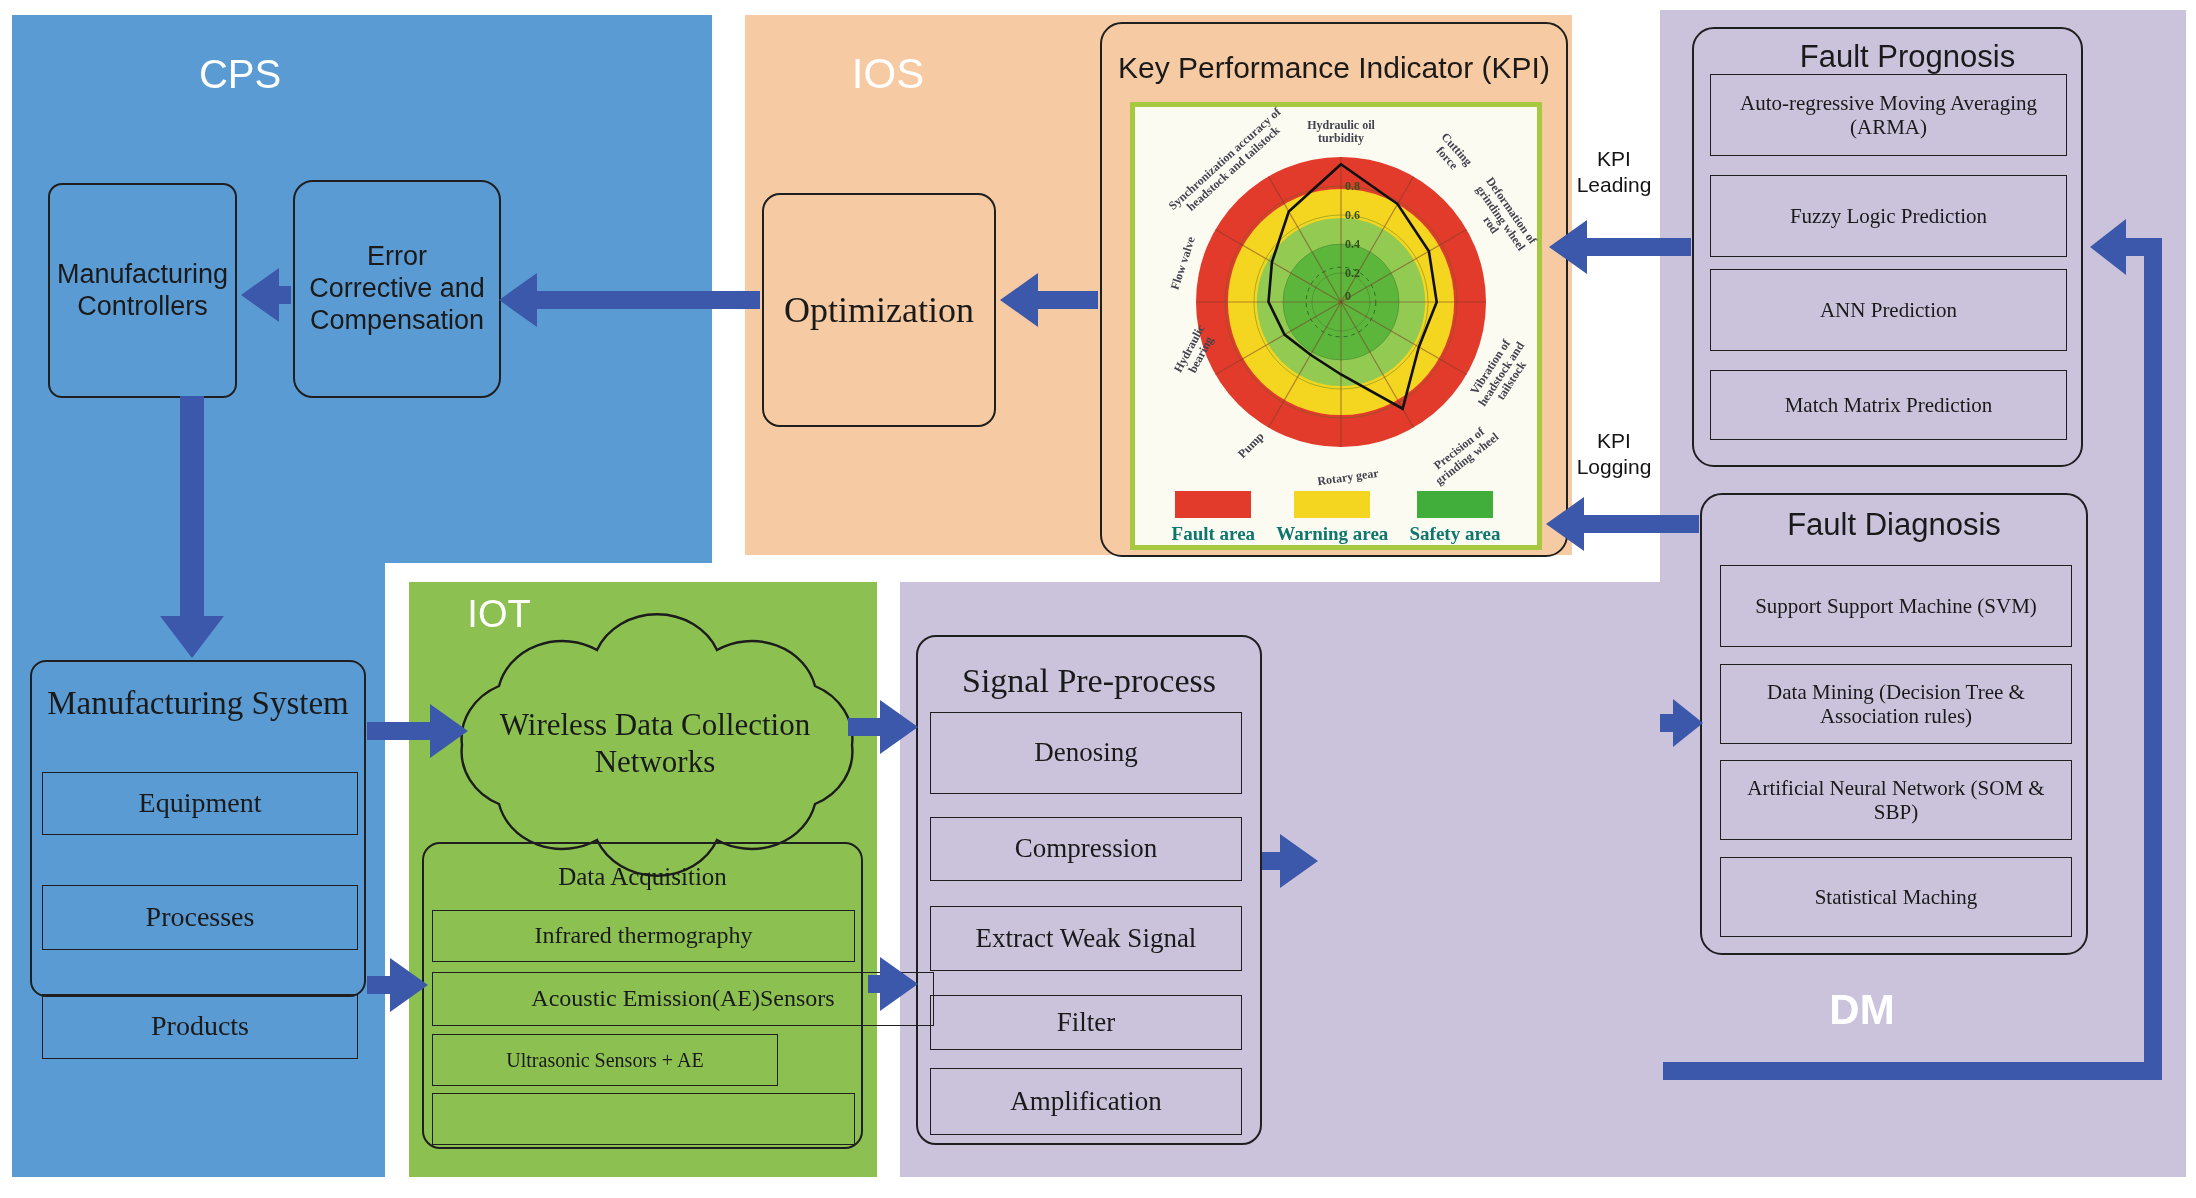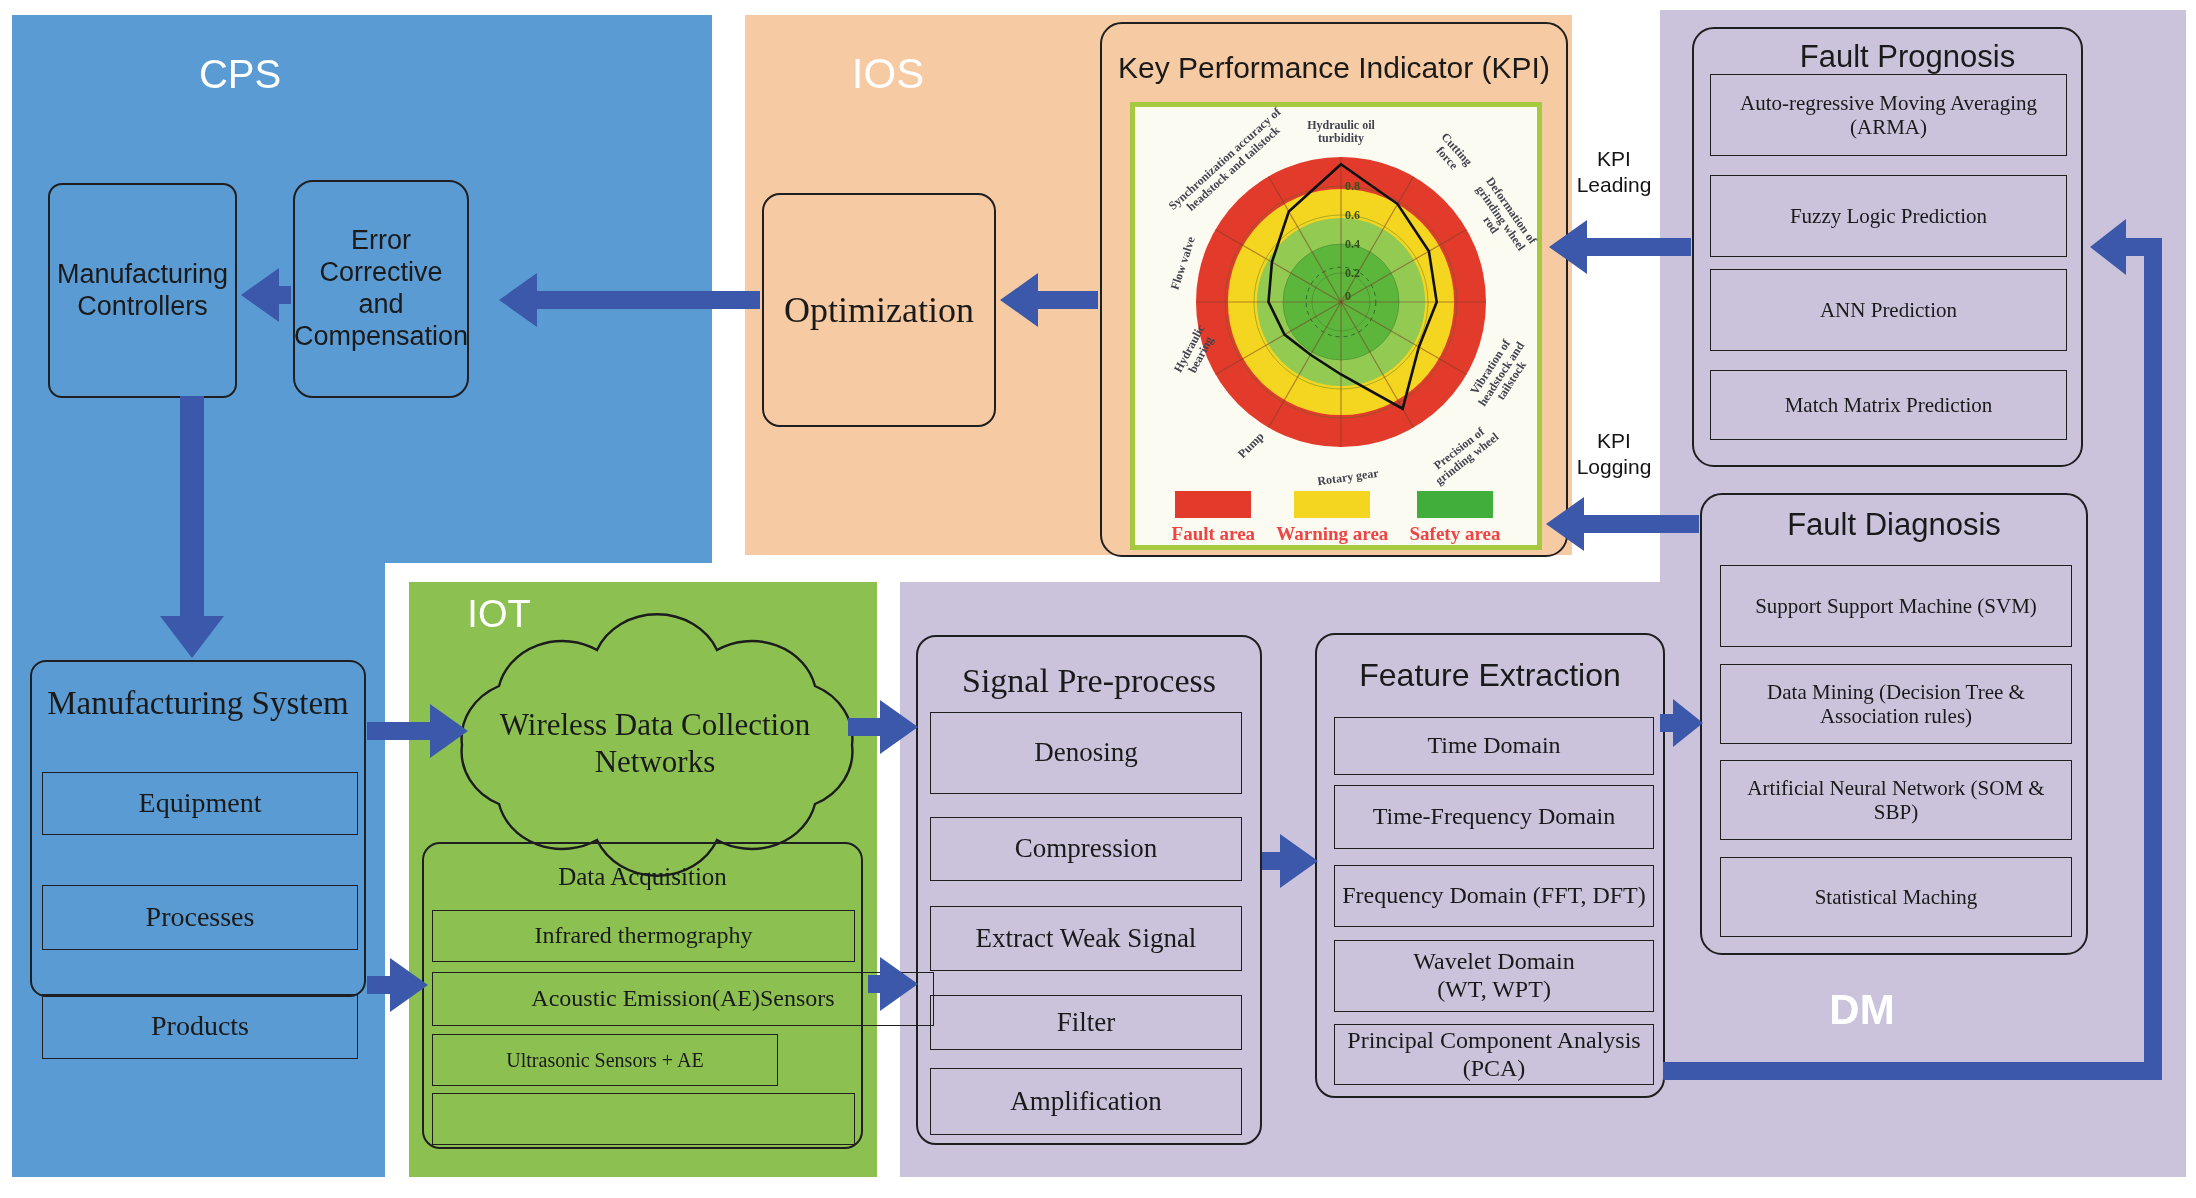--- a/index.html
+++ b/index.html
@@ -20,21 +20,21 @@
   
   #kpi-frame{position:absolute;left:28px;top:78px;width:412px;height:448px;border:5px solid #a7c93f;
              box-sizing:border-box;background:#fbfbf2;z-index:2;}
   #radar-svg{position:absolute;left:0;top:0;}
   .tick{position:absolute;left:210px;font:bold 12px "Liberation Serif",serif;color:#33521c;z-index:3;}
   .axis-label{position:absolute;font:bold 12px "Liberation Serif",serif;color:#43434f;line-height:1.05;z-index:3;}
   #kpi-legend{position:absolute;left:0;right:0;top:384px;display:flex;justify-content:space-around;
               padding:0 26px;z-index:3;}
   .leg{display:flex;flex-direction:column;align-items:center;}
   .leg-swatch{width:76px;height:27px;}
-  .leg-label{margin-top:5px;font:bold 19px "Liberation Serif",serif;color:#ef4444;white-space:nowrap;}
+  .leg-label{margin-top:5px;font:bold 19px "Liberation Serif",serif;color:#0f766e;white-space:nowrap;}
   .kpi-side-label{position:absolute;transform:translateX(-50%);text-align:center;font-size:21px;
                   line-height:1.25;color:#141414;z-index:2;}
   .cloud-text{position:absolute;text-align:center;line-height:1.2;z-index:2;}
 </style>
 </head>
 <body>
 
 <div id="stage">
 
   <div class="region" style="left: 12px; top: 15px; width: 700px; height: 548px; background: rgb(91, 155, 211);"></div>
@@ -43,21 +43,21 @@
   <div class="region" style="left: 409px; top: 582px; width: 468px; height: 595px; background: rgb(140, 193, 82);"></div>
   <div class="region" style="left: 1660px; top: 10px; width: 526px; height: 1167px; background: rgb(203, 194, 219);"></div>
   <div class="region" style="left: 900px; top: 582px; width: 760px; height: 595px; background: rgb(203, 194, 219);"></div>
 
   <div class="region-label" style="left:240px;top:52px;font-size:40px;">CPS</div>
   <div class="region-label" style="left:888px;top:50px;font-size:42px;">IOS</div>
   <div class="region-label" style="left:499px;top:593px;font-size:38px;">IOT</div>
   <div class="region-label" style="left:1862px;top:986px;font-size:42px;font-weight:bold;">DM</div>
 
   <div class="box sans" style="left:48px;top:183px;width:189px;height:215px;border-radius:14px;font-size:27px;padding:0 12px;">Manufacturing Controllers</div>
-  <div class="box sans" style="left:293px;top:180px;width:176px;height:218px;border-radius:20px;font-size:27px;padding:0 14px;">Error Corrective and Compensation</div>
+  <div class="box sans" style="left:293px;top:180px;width:208px;height:218px;border-radius:20px;font-size:27px;padding:0 14px;">Error Corrective and Compensation</div>
 
   <div class="box titlebox" style="left:30px;top:660px;width:336px;height:337px;border-radius:16px;padding-left:28px;">
     <div class="btitle serif" style="top:22px;font-size:33px;">Manufacturing System</div>
     <div class="item serif" style="left:10px;top:110px;width:316px;height:63px;font-size:28px;">Equipment</div>
     <div class="item serif" style="left:10px;top:332px;width:316px;height:65px;font-size:28px;">Products</div>
     <div class="item serif" style="left:10px;top:223px;width:316px;height:65px;font-size:28px;">Processes</div>
   </div>
 
   <div class="box serif" style="left:762px;top:193px;width:234px;height:234px;border-radius:18px;font-size:36px;">Optimization</div>
 
@@ -150,30 +150,20 @@
 
   <div class="box titlebox" style="left:916px;top:635px;width:346px;height:510px;border-radius:20px;">
     <div class="btitle serif" style="top:24px;font-size:34px;">Signal Pre-process</div>
     <div class="item serif" style="left:12px;top:75px;width:312px;height:82px;font-size:27px;">Denosing</div>
     <div class="item serif" style="left:12px;top:180px;width:312px;height:64px;font-size:27px;">Compression</div>
     <div class="item serif" style="left:12px;top:269px;width:312px;height:65px;font-size:27px;">Extract Weak Signal</div>
     <div class="item serif" style="left:12px;top:358px;width:312px;height:55px;font-size:27px;">Filter</div>
     <div class="item serif" style="left:12px;top:431px;width:312px;height:67px;font-size:27px;">Amplification</div>
   </div>
 
-  <div class="box titlebox" style="left:1315px;top:633px;width:350px;height:465px;border-radius:20px;">
-    <div class="btitle sans" style="top:22px;font-size:32px;">Feature Extraction</div>
-    <div class="item serif" style="left:17px;top:82px;width:320px;height:58px;font-size:24px;">Time Domain</div>
-    <div class="item serif" style="left:17px;top:150px;width:320px;height:64px;font-size:24px;">Time-Frequency Domain</div>
-    <div class="item serif" style="left:17px;top:230px;width:320px;height:62px;font-size:24px;">Frequency Domain (FFT, DFT)</div>
-    <div class="item serif pre" style="left:17px;top:305px;width:320px;height:72px;font-size:24px;">Wavelet Domain
-(WT, WPT)</div>
-    <div class="item serif pre" style="left:17px;top:389px;width:320px;height:61px;font-size:24px;">Principal Component Analysis
-(PCA)</div>
-  </div>
 
   <div class="box titlebox" style="left:1692px;top:27px;width:391px;height:440px;border-radius:22px;">
     <div class="btitle sans" style="top:10px;font-size:31px;padding-left:40px;">Fault Prognosis</div>
     <div class="item serif pre" style="left:16px;top:45px;width:357px;height:82px;font-size:21px;">Auto-regressive Moving Averaging
 (ARMA)</div>
     <div class="item serif" style="left:16px;top:146px;width:357px;height:82px;font-size:21px;">Fuzzy Logic Prediction</div>
     <div class="item serif" style="left:16px;top:240px;width:357px;height:82px;font-size:21px;">ANN Prediction</div>
     <div class="item serif" style="left:16px;top:341px;width:357px;height:70px;font-size:21px;">Match Matrix Prediction</div>
   </div>
 

